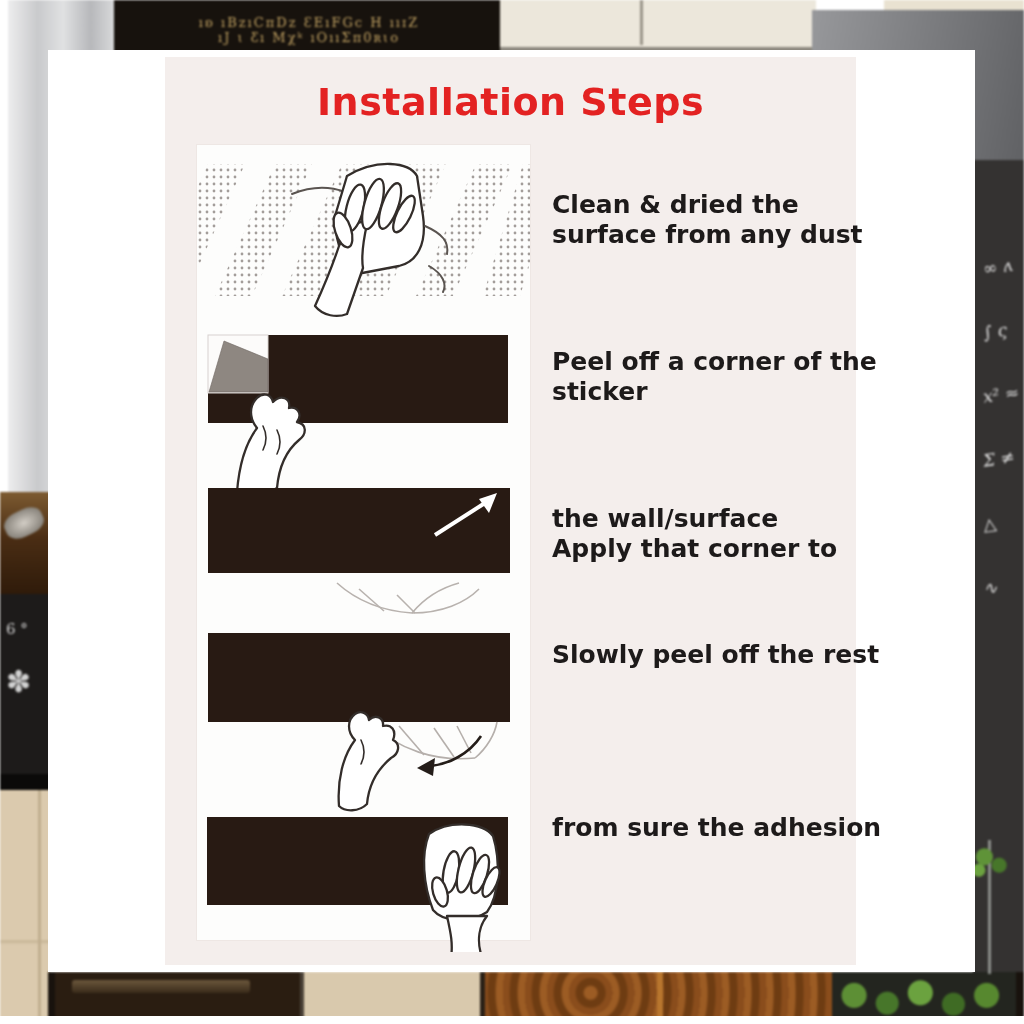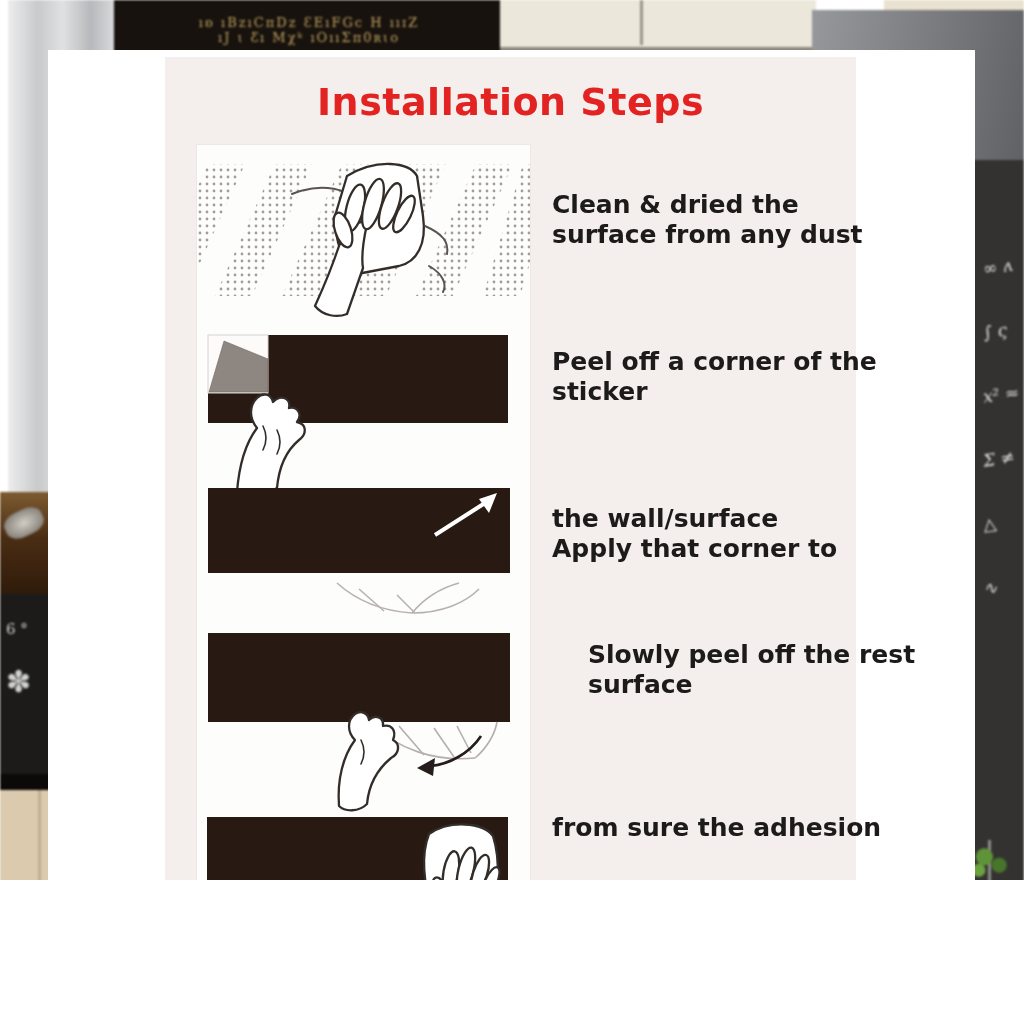--- a/index.html
+++ b/index.html
@@ -1,16 +1,16 @@
 <!DOCTYPE html>
 <html><head>
 <meta charset="utf-8">
 <style>
   html,body{margin:0;padding:0;background:#fff;}
-  .canvas{position:relative;width:1024px;height:880px;background:#fff;overflow:hidden;
+  .canvas{position:relative;width:1024px;height:1016px;background:#fff;overflow:hidden;
           font-family:"DejaVu Sans",sans-serif;}
   
   .photo{position:absolute;inset:0;filter:blur(1.2px);}
   .photo > div{position:absolute;}
   .pillar{left:8px;top:0;width:106px;height:492px;
     background:linear-gradient(90deg,#ededee,#c9cacc 28%,#e0e1e2 52%,#b7b8bb 78%,#d8d9da);}
   .chalk-top{left:114px;top:0;width:390px;height:54px;background:#17120d;
     color:#c3a363;font-family:"DejaVu Serif",serif;font-size:13px;letter-spacing:2px;
     text-align:center;line-height:1.15;padding-top:16px;box-sizing:border-box;}
   .cab-top{left:500px;top:0;width:316px;height:47px;background:#ece7db;
@@ -62,21 +62,21 @@
   .sheet{position:absolute;left:165px;top:57px;width:691px;height:908px;background:#f4eeec;}
   .title{position:absolute;left:165px;top:80px;width:691px;text-align:center;
     font-size:38px;font-weight:700;color:#e32222;letter-spacing:.5px;}
   .inner{position:absolute;left:197px;top:145px;width:333px;height:795px;background:#fdfdfc;
     box-shadow:0 0 0 1px #eee7e4;}
   .art{position:absolute;left:197px;}
   #art1{top:146px;} #art2{top:330px;} #art3{top:483px;} #art4{top:628px;} #art5{top:812px;}
   .step-text{position:absolute;left:552px;width:370px;font-size:25px;font-weight:700;
     color:#1d1a1a;line-height:1.18;}
   .step-text span{display:block;white-space:nowrap;}
-  #t1{top:190px;} #t2{top:347px;} #t3{top:504px;} #t4{top:640px;margin-left:36px;} #t5{top:813px;}
+  #t1{top:190px;} #t2{top:347px;} #t3{top:504px;} #t4{top:640px;} #t5{top:813px;}
 </style>
 </head>
 <body>
 
 <div class="canvas">
 
   <div class="photo">
     <div class="pillar"></div>
     <div class="chalk-top">
       <div>ıʚ ıBzıCπDz ƐEıFGc H  ııɪZ</div>
@@ -209,19 +209,18 @@
   <div id="t1" class="step-text">
     <span>Clean &amp; dried the</span>
     <span>surface from any dust</span>
   </div>
   <div id="t3" class="step-text">
     <span>the wall/surface</span>
     <span>Apply that corner to</span>
   </div>
   <div id="t4" class="step-text">
     <span>Slowly peel off the rest</span>
-    <span>surface</span>
   </div>
   <div id="t5" class="step-text">
     <span>from sure the adhesion</span>
   </div>
 
 </div>
 
 </body></html>

